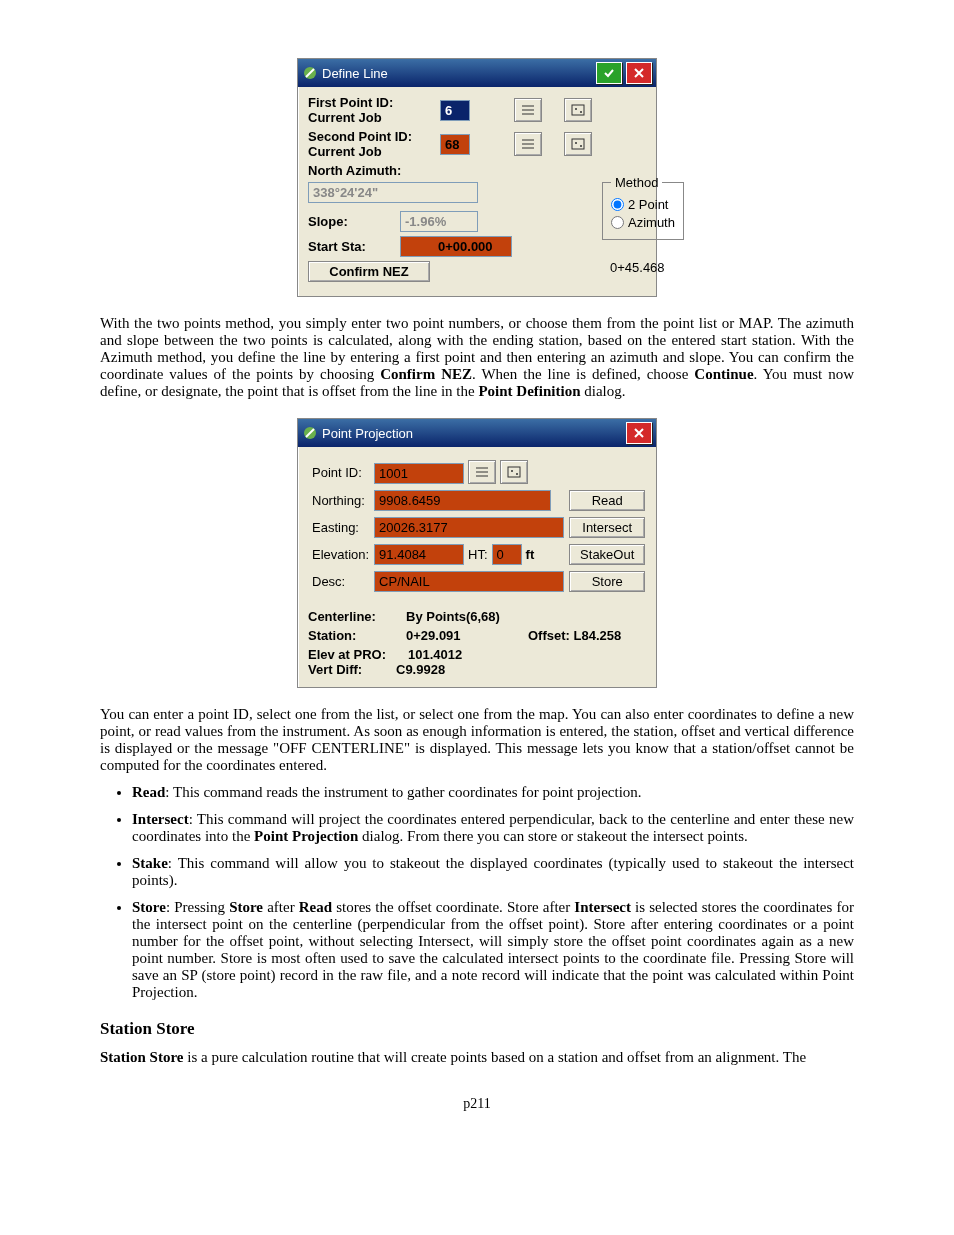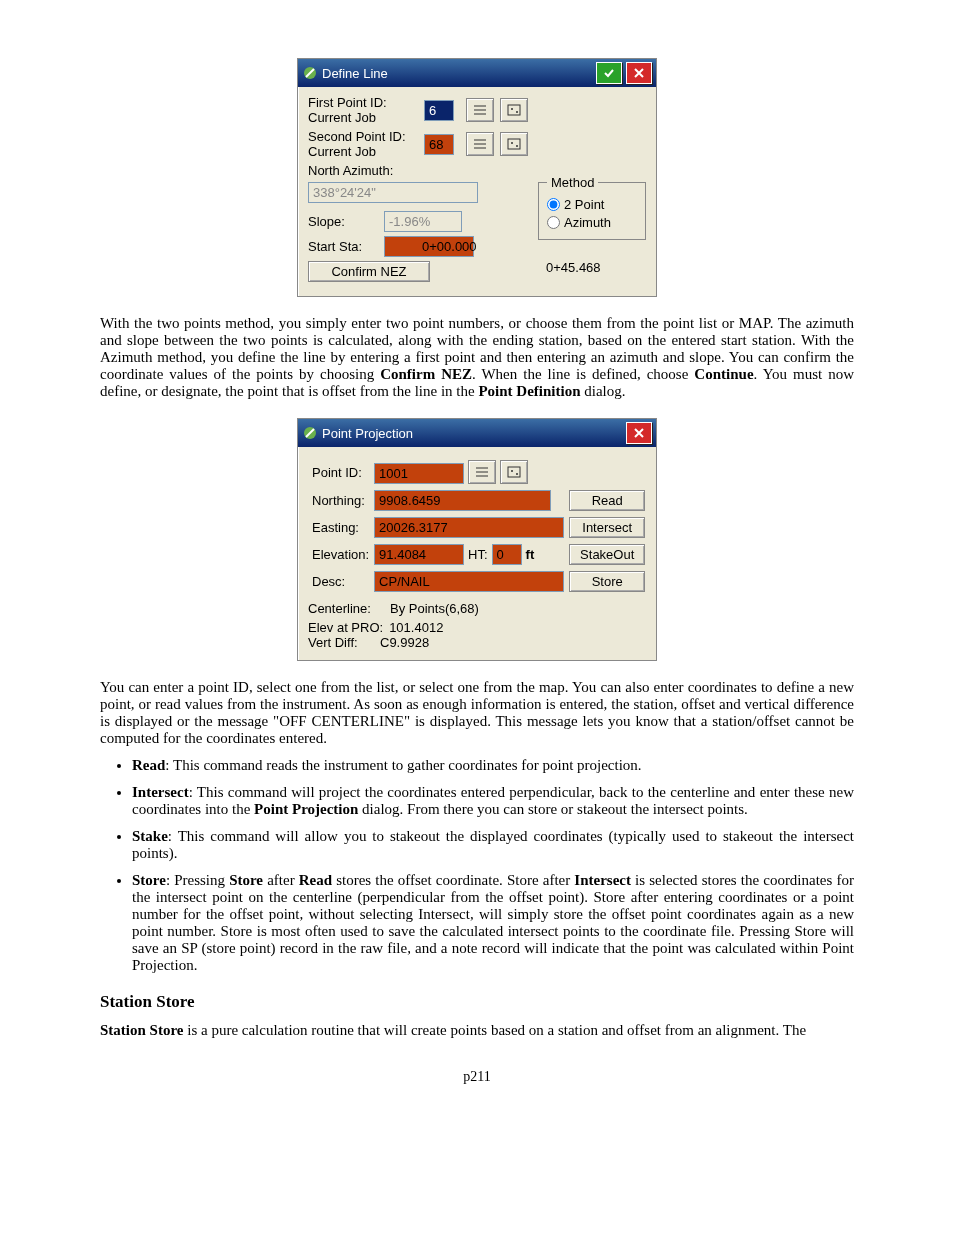--- a/index.html
+++ b/index.html
@@ -39,21 +39,21 @@
   .titlebar-text { flex: 1; }
   .tb-btn {
     width: 24px; height: 20px;
     display: inline-flex; align-items: center; justify-content: center;
     border: 1px solid #fff;
     box-shadow: 1px 1px 0 #222;
   }
   .tb-ok { background: #2aa22a; }
   .tb-x  { background: #d42a2a; }
   .dialog-body { padding: 8px 10px 10px; }
-  .row { display: flex; align-items: center; margin-bottom: 4px; gap: 6px; }
+  .row { display: flex; align-items: center; margin-bottom: 4px; gap: 22px; font-weight: bold; }
   .col { display: flex; flex-direction: column; }
   .lbl { color: #000; }
   .input {
     background: #c2410c;
     border: 1px solid #7f9db9;
     padding: 2px 4px;
     font-family: Tahoma, Arial, sans-serif;
     font-size: 13px;
     box-sizing: border-box;
   }
@@ -164,21 +164,21 @@
             </div>
           <div class="row">
               <div class="input readonly" style="width:170px;">338°24'24"</div>
             </div>
           <div class="row" style="margin-top:8px;">
             <span class="lbl" style="width:70px;">Slope:</span>
             <div class="input readonly" style="width:78px;">-1.96%</div>
           </div>
           <div class="row">
             <span class="lbl" style="width:70px;">Start Sta:</span>
-            <div class="input" style="width:90px;padding-left:37px;">0+00.000</div>
+            <div class="input" style="width:112px;padding-left:37px;">0+00.000</div>
           </div>
           <div class="row">
             <div class="btn" style="width:100px;">Confirm NEZ</div>
           </div>
         </div>
         <div style="width:110px; padding-top:80px;">
           <fieldset class="method">
             <legend>Method</legend>
             <label class="radio">
               <input type="radio" checked="" style="">
@@ -276,24 +276,29 @@
           <td class="lbl">Desc:</td>
           <td>
                 <div class="input" style="width:190px;">CP/NAIL</div>
               </td>
           <td>
                 <div class="btn">Store</div>
               </td>
         </tr>
       </tbody>
         </table>
-      <div style="margin-top:4px;">
+      <div style="margin-top:12px;">
         <div class="row">
           <span class="lbl" style="width:76px;">Centerline:</span>
           <span>By Points(6,68)</span>
+        </div>
+        <div class="row">
+          <span class="lbl" style="width:76px;">Station:</span>
+          <span style="width:100px;">0+29.091</span>
+          <span>Offset: L84.258</span>
         </div>
         <div class="row" style="margin-bottom:0;">
           <span class="lbl">Elev at PRO:</span>
           <span>101.4012</span>
         </div>
         <div class="row" style="margin-bottom:0;">
           <span class="lbl" style="width:66px;">Vert Diff:</span>
           <span>C9.9928</span>
         </div>
       </div>

